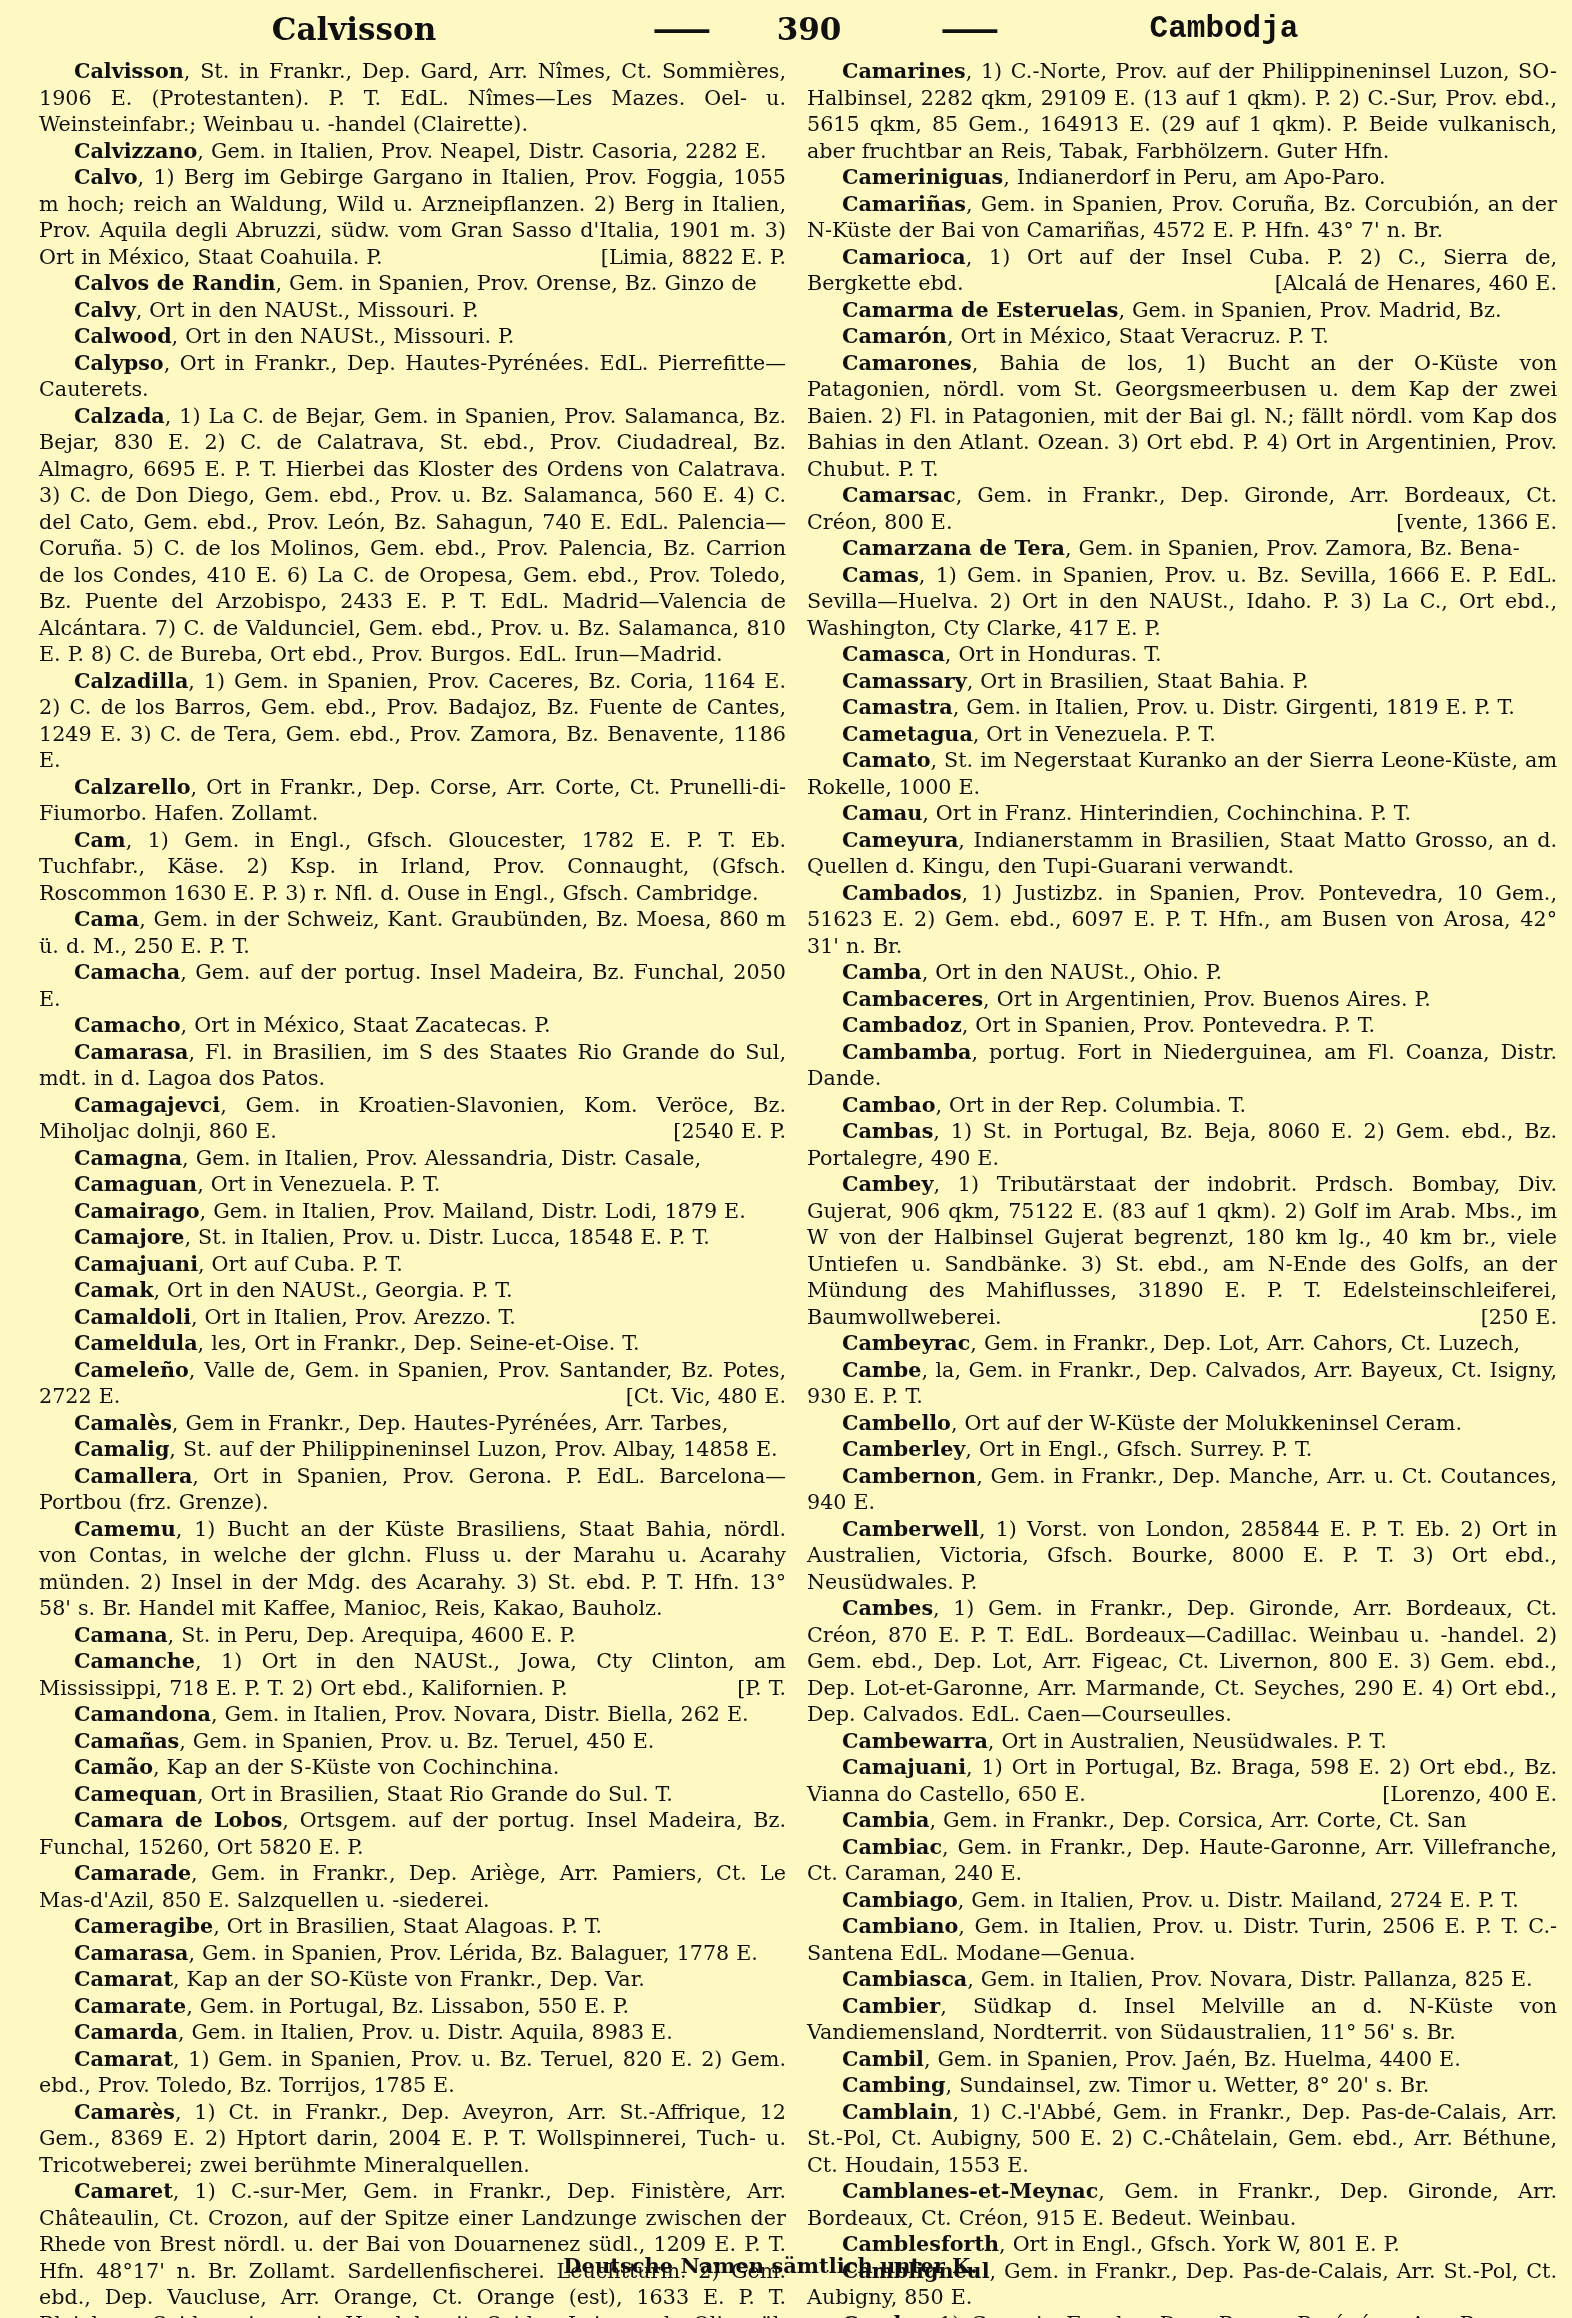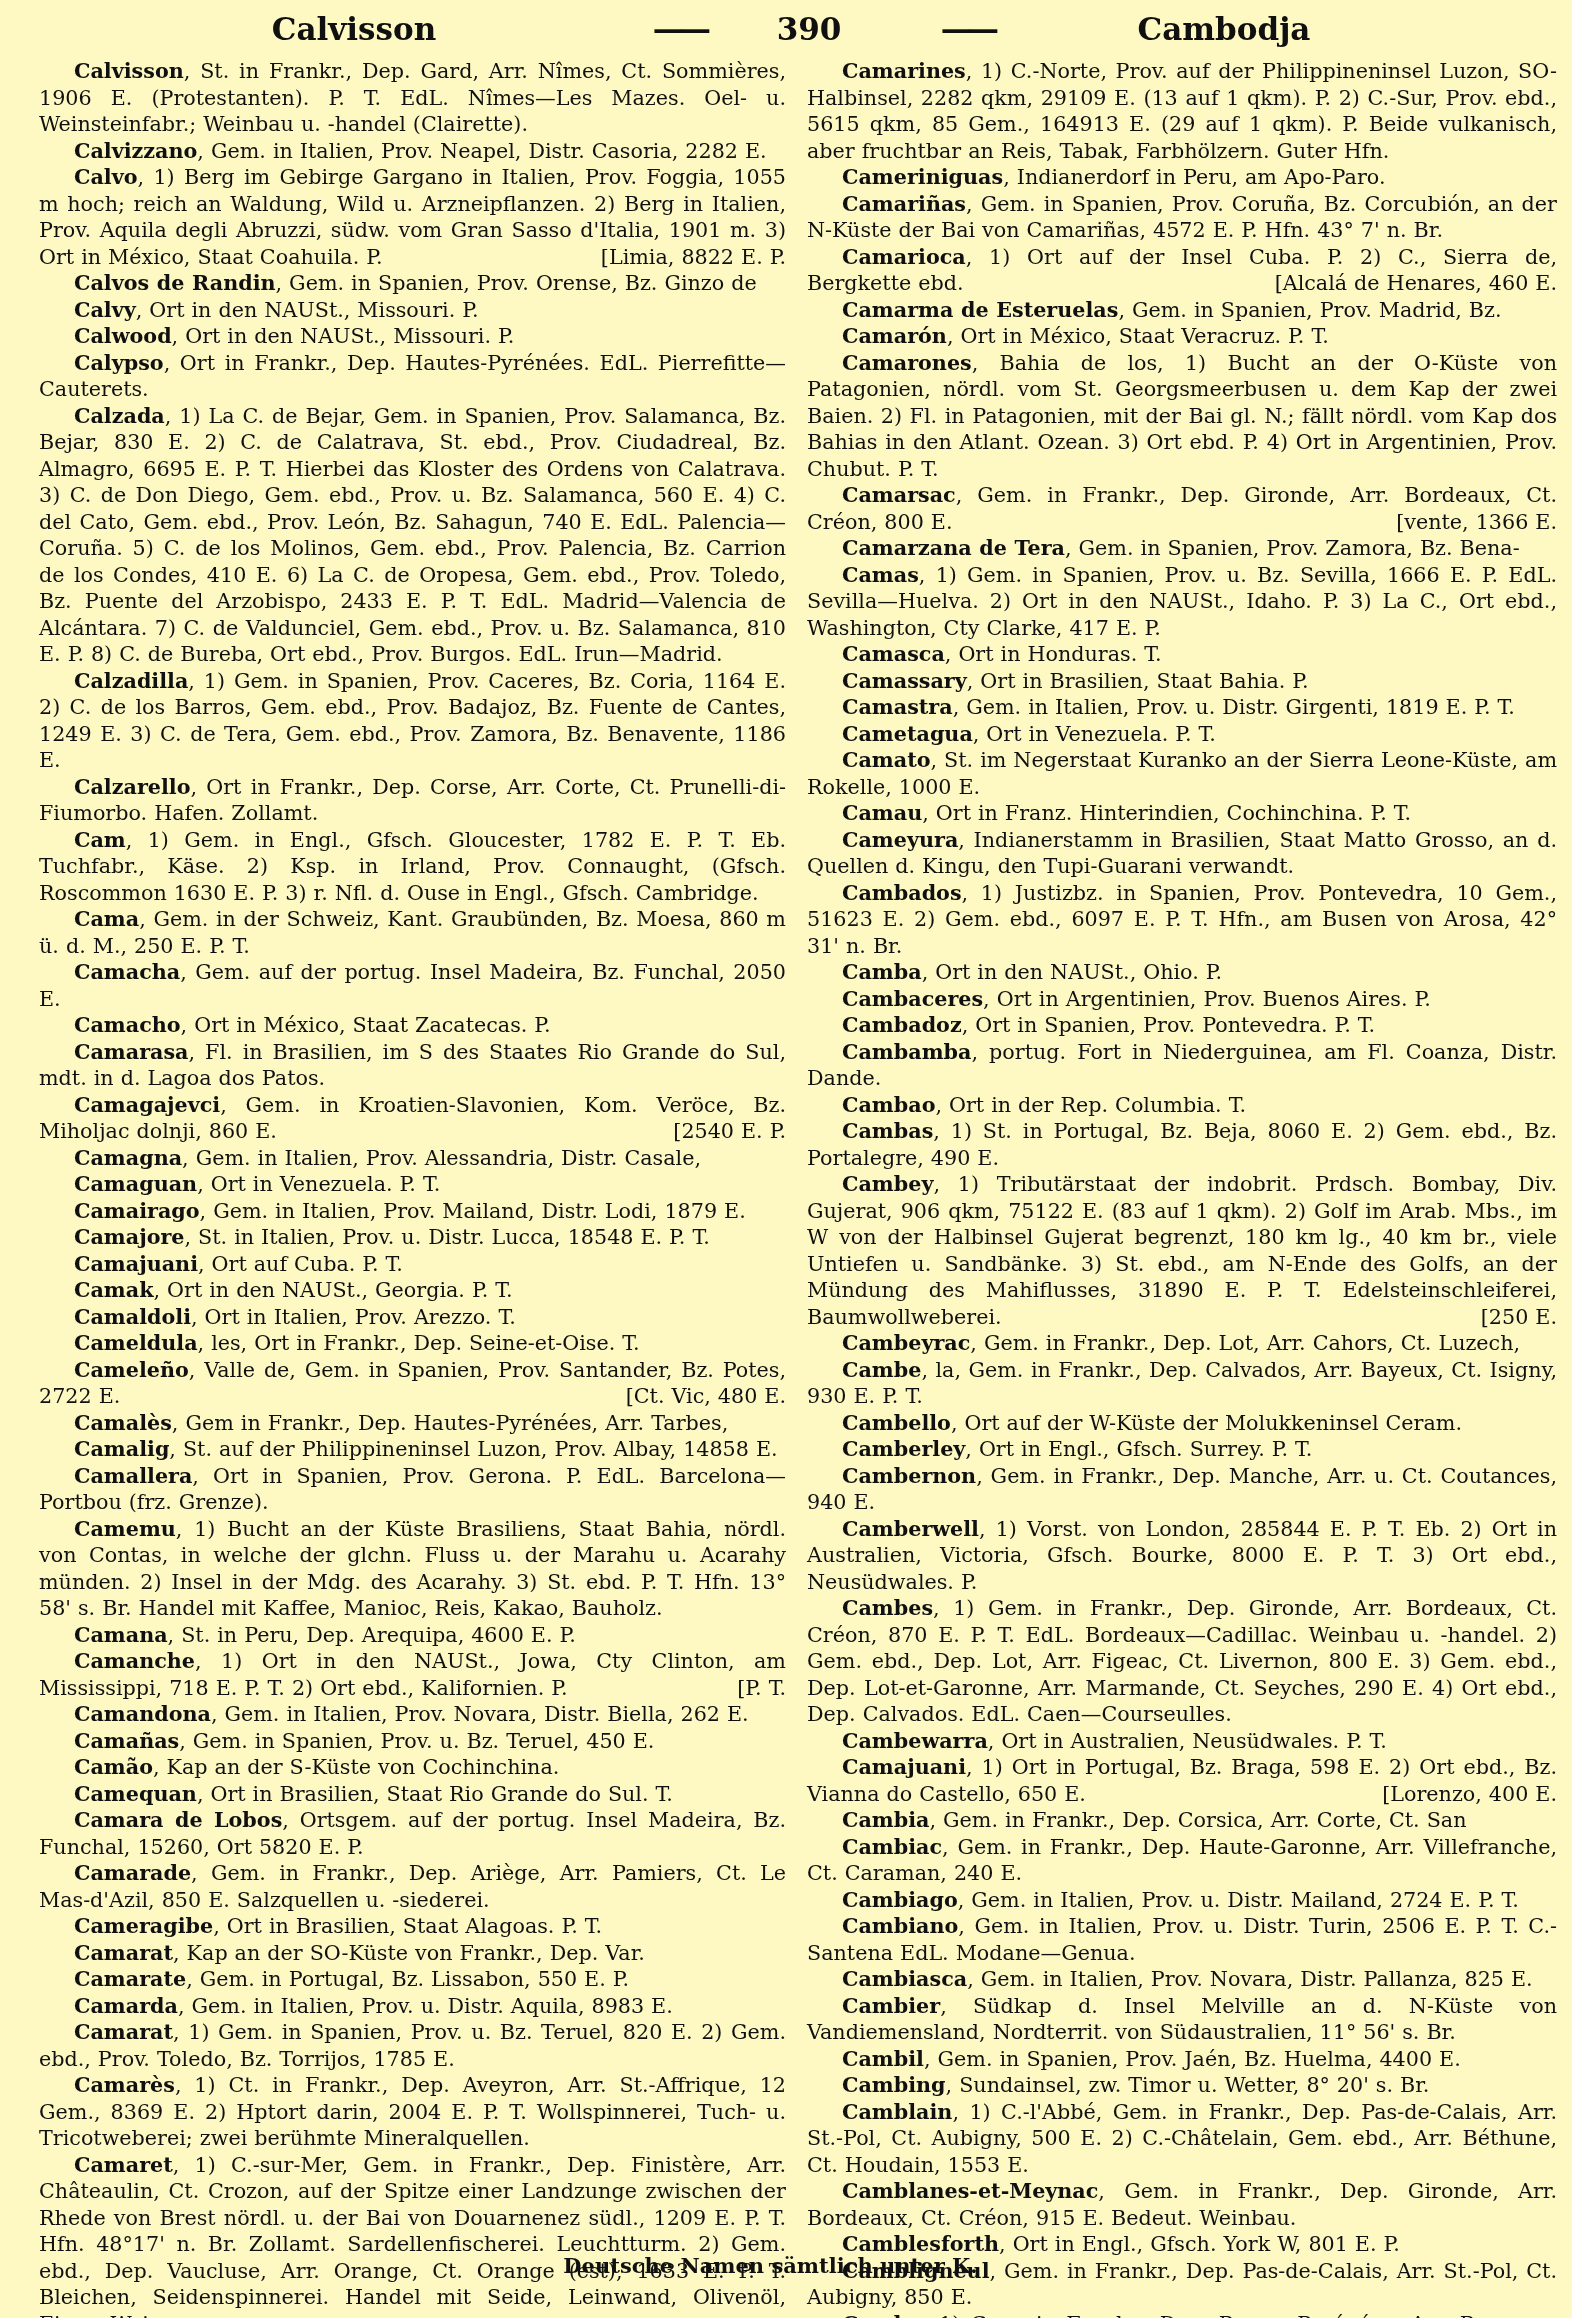--- a/index.html
+++ b/index.html
@@ -2,21 +2,21 @@
 <html style="font-size:10px"><head>
 <meta charset="utf-8">
 <style>
   html,body{margin:0;padding:0;background:#ffffff;}
   .page{position:relative;width:1573px;height:2319px;background:#fef9c3;color:#101010;
         font-family:"DejaVu Serif","Liberation Serif",serif;overflow:hidden;}
   .header{position:absolute;top:11.3px;left:0;width:1573px;height:44px;font-weight:bold;font-size:31px;}
   .header span{position:absolute;white-space:nowrap;}
   .hd-left{left:354px;transform:translateX(-50%);}
   .hd-num{left:809px;transform:translateX(-50%);}
-  .hd-right{left:1224px;transform:translateX(-50%);}
+  .hd-right{left:1224px;transform:translateX(-50%);font-family:Liberation Mono, monospace;}
   .hd-dash{letter-spacing:-0.12em;font-weight:bold;}
   .hd-dash-l{left:680px;transform:translateX(-50%);}
   .hd-dash-r{left:968px;transform:translateX(-50%);}
   .col{position:absolute;top:58px;font-size:20.7px;line-height:26.5px;text-align:justify;
        word-spacing:0.02em;}
   .col-left{left:39px;width:747px;}
   .col-right{left:807px;width:750px;}
   .col p{margin:0;text-indent:35px;}
   .head{font-weight:bold;}
   .runover{float:right;text-indent:0;}
@@ -67,20 +67,21 @@
       <p><b class="head">Camemu</b>, 1) Bucht an der Küste Brasiliens, Staat Bahia, nördl. von Contas, in welche der glchn. Fluss u. der Marahu u. Acarahy münden. 2) Insel in der Mdg. des Acarahy. 3) St. ebd. P. T. Hfn. 13° 58' s. Br. Handel mit Kaffee, Manioc, Reis, Kakao, Bauholz.</p>
       <p><b class="head">Camana</b>, St. in Peru, Dep. Arequipa, 4600 E. P.</p>
       <p><b class="head">Camanche</b>, 1) Ort in den NAUSt., Jowa, Cty Clinton, am Mississippi, 718 E. P. T. 2) Ort ebd., Kalifornien. P.<span class="runover">[P. T.</span></p>
       <p><b class="head">Camandona</b>, Gem. in Italien, Prov. Novara, Distr. Biella, 262 E.</p>
       <p><b class="head">Camañas</b>, Gem. in Spanien, Prov. u. Bz. Teruel, 450 E.</p>
       <p><b class="head">Camão</b>, Kap an der S-Küste von Cochinchina.</p>
       <p><b class="head">Camequan</b>, Ort in Brasilien, Staat Rio Grande do Sul. T.</p>
       <p><b class="head">Camara de Lobos</b>, Ortsgem. auf der portug. Insel Madeira, Bz. Funchal, 15260, Ort 5820 E. P.</p>
       <p><b class="head">Camarade</b>, Gem. in Frankr., Dep. Ariège, Arr. Pamiers, Ct. Le Mas-d'Azil, 850 E. Salzquellen u. -siederei.</p>
       <p><b class="head">Cameragibe</b>, Ort in Brasilien, Staat Alagoas. P. T.</p>
+      <p><b class="head">Camarasa</b>, Gem. in Spanien, Prov. Lérida, Bz. Balaguer, 1778 E.</p>
       <p><b class="head">Camarat</b>, Kap an der SO-Küste von Frankr., Dep. Var.</p>
       <p><b class="head">Camarate</b>, Gem. in Portugal, Bz. Lissabon, 550 E. P.</p>
       <p><b class="head">Camarda</b>, Gem. in Italien, Prov. u. Distr. Aquila, 8983 E.</p>
       <p><b class="head">Camarat</b>, 1) Gem. in Spanien, Prov. u. Bz. Teruel, 820 E. 2) Gem. ebd., Prov. Toledo, Bz. Torrijos, 1785 E.</p>
       <p><b class="head">Camarès</b>, 1) Ct. in Frankr., Dep. Aveyron, Arr. St.-Affrique, 12 Gem., 8369 E. 2) Hptort darin, 2004 E. P. T. Wollspinnerei, Tuch- u. Tricotweberei; zwei berühmte Mineralquellen.</p>
       <p><b class="head">Camaret</b>, 1) C.-sur-Mer, Gem. in Frankr., Dep. Finistère, Arr. Châteaulin, Ct. Crozon, auf der Spitze einer Landzunge zwischen der Rhede von Brest nördl. u. der Bai von Douarnenez südl., 1209 E. P. T. Hfn. 48°17' n. Br. Zollamt. Sardellenfischerei. Leuchtturm. 2) Gem. ebd., Dep. Vaucluse, Arr. Orange, Ct. Orange (est), 1633 E. P. T. Bleichen, Seidenspinnerei. Handel mit Seide, Leinwand, Olivenöl, Eisen, Wein.</p>
     </div>
   <div class="col col-right" id="col-right">
       <p><b class="head">Camarines</b>, 1) C.-Norte, Prov. auf der Philippineninsel Luzon, SO-Halbinsel, 2282 qkm, 29109 E. (13 auf 1 qkm). P. 2) C.-Sur, Prov. ebd., 5615 qkm, 85 Gem., 164913 E. (29 auf 1 qkm). P. Beide vulkanisch, aber fruchtbar an Reis, Tabak, Farbhölzern. Guter Hfn.</p>
       <p><b class="head">Cameriniguas</b>, Indianerdorf in Peru, am Apo-Paro.</p>

